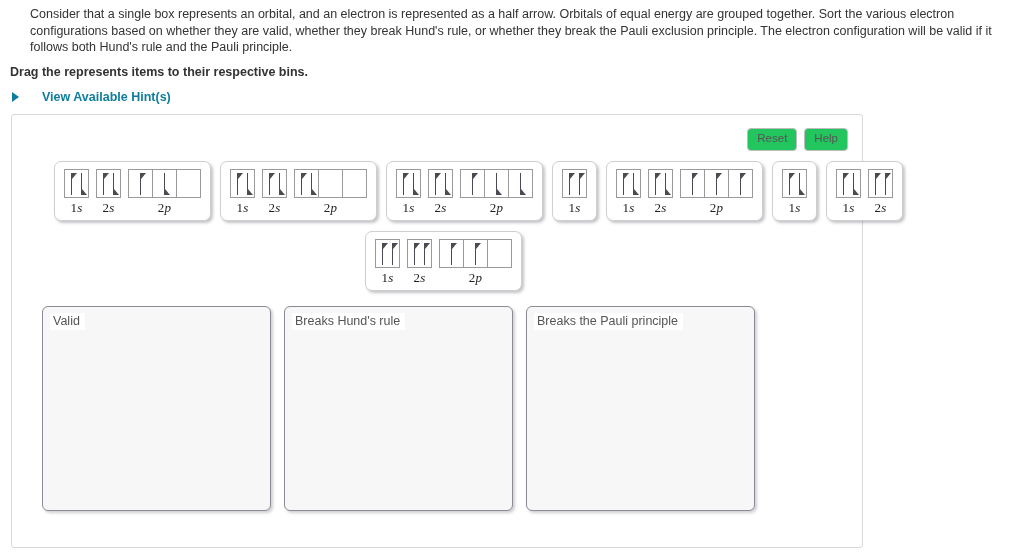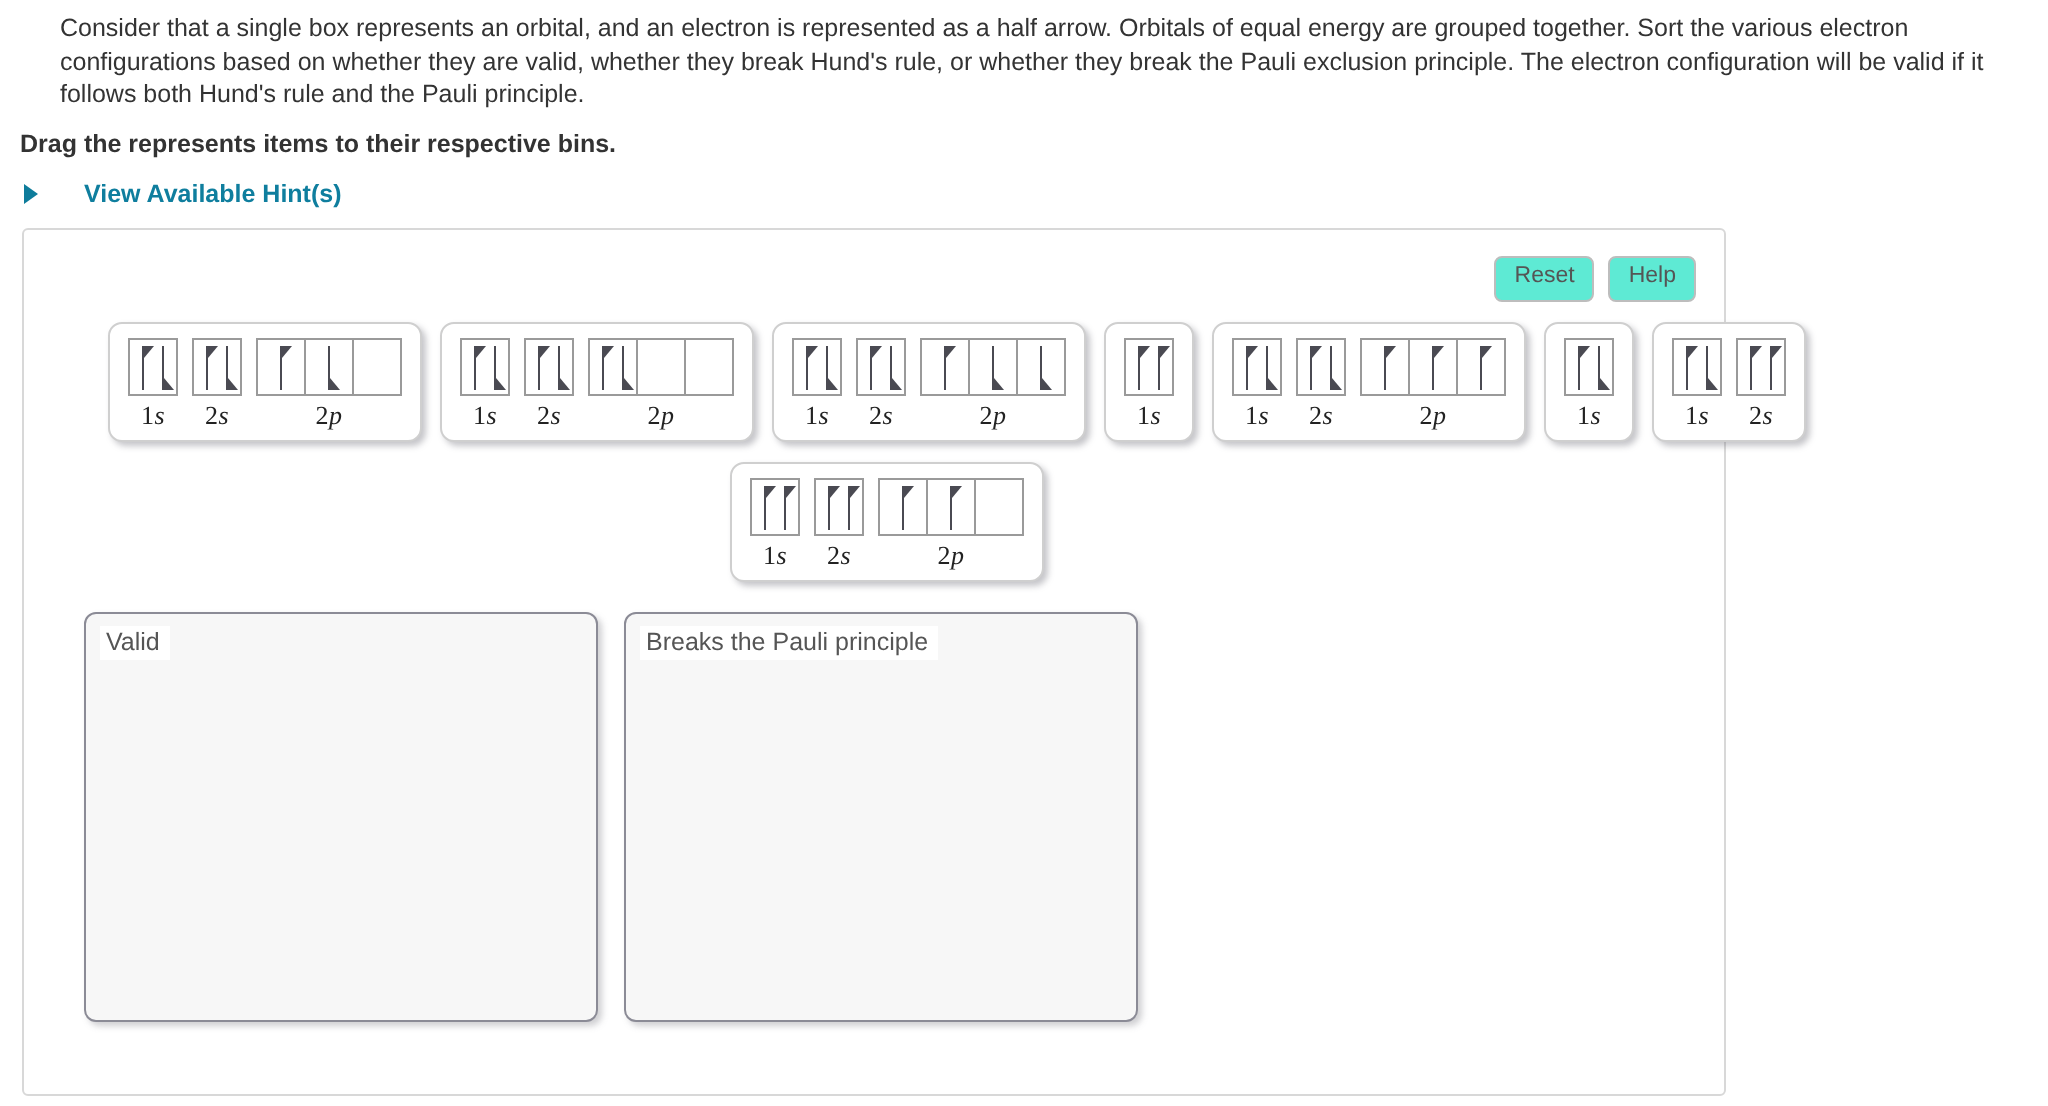--- a/index.html
+++ b/index.html
@@ -48,21 +48,21 @@
     background:#fff;
   }
   .btn-row {
     position:absolute; right:14px; top:13px;
     display:flex; gap:7px;
   }
   .btn {
     font-family:"Liberation Sans", sans-serif;
     font-size:11.5px;
     color:#555;
-    background:#5eead4;
+    background:#22c55e;
     border:1px solid #bdbdbd;
     border-radius:4px;
     padding:2px 9px 3px 9px;
     cursor:pointer;
     line-height:1.35;
   }
 
   
   .tile-area { position:absolute; left:0; top:46px; width:852px;text-align:right; }
   .tile-row { display:flex; align-items:flex-start; }
@@ -123,21 +123,21 @@
   }
   .sublabel .n { font-style:normal; }
 
   
   .bins {
     position:absolute;
     left:30px; top:191px;
     display:flex; gap:13px;
   }
   .bin {
-    width:257px; height:205px;
+    width:229px; height:205px;
     background:#f7f7f7;
     border:1px solid #8b8b96;
     border-radius:6px;
     box-shadow:2px 2px 3px rgba(120,120,130,0.35);
     position:relative;
   }
   .bin-label {
     position:absolute; left:7px; top:6px;
     background:#ffffff;
     color:#555;
@@ -558,17 +558,20 @@
           </div>
         </div>
       </div>
   </div>
 
   <div class="bins" id="bins">
       <div class="bin">
         <div class="bin-label">Valid</div>
       </div>
       <div class="bin">
+        <div class="bin-label">Breaks Hund's rule</div>
+      </div>
+      <div class="bin">
         <div class="bin-label">Breaks the Pauli principle</div>
       </div>
     </div>
 
 </div>
 
 </body></html>

